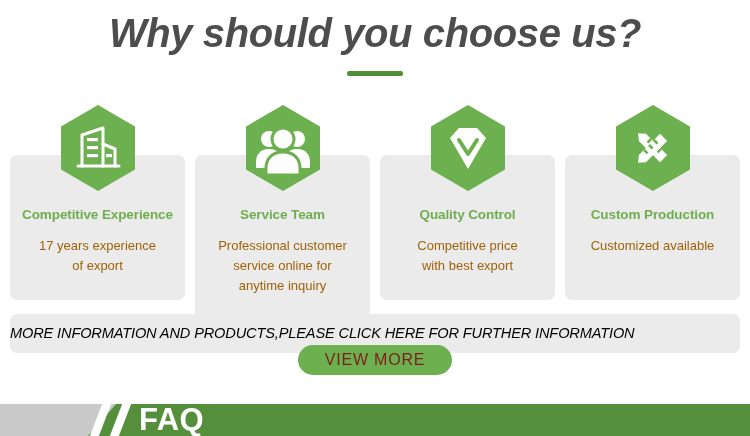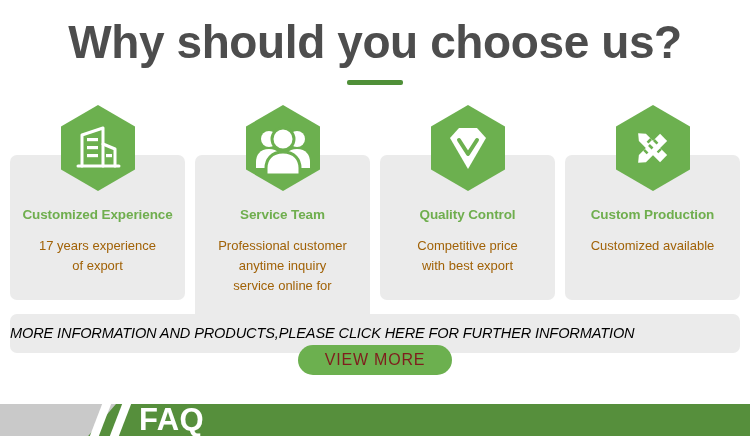--- a/index.html
+++ b/index.html
@@ -19,27 +19,28 @@
   .heading-wrap {
     position: absolute;
     left: 0;
     top: 0;
     width: 750px;
     height: 92px;
     text-align: center;
   }
   .page-title {
     margin: 0;
-    padding-top: 18px;
-    font-size: 46px;
+    padding-top: 9px;
+    font-size: 40px;
     line-height: 48px;
     font-weight: bold;
     color: #4d4d4d;
     letter-spacing: -0.4px;
     font-family: "Liberation Sans", sans-serif;
+    font-style: italic;
   }
   .title-underline {
     width: 56px;
     height: 5px;
     background: #4f8f38;
     border-radius: 2px;
     margin: 14px auto 0 auto;
   }
 
   
@@ -195,21 +196,21 @@
           <path d="M19 62 H60"></path>
         </g>
         <g fill="#ffffff">
           <rect x="28" y="34" width="11" height="3.2"></rect>
           <rect x="28" y="42" width="11" height="3.2"></rect>
           <rect x="28" y="50" width="11" height="3.2"></rect>
           <rect x="47" y="50" width="6" height="3.2"></rect>
         </g>
       </svg>
     </div>
-    <div class="card-title">Customized Experience</div>
+    <div class="card-title">Competitive Experience</div>
     <div class="card-desc">
       <div>17 years experience</div>
       <div>of export</div>
     </div>
   </div>
 
   <div class="feature-card tall">
     <div class="hex">
       <svg viewBox="0 0 78 88" xmlns="http://www.w3.org/2000/svg">
         <polygon points="39,1 76,22.5 76,65.5 39,87 2,65.5 2,22.5" fill="#6cb04f"></polygon>
@@ -221,22 +222,22 @@
         </g>
         <g fill="#ffffff" stroke="#6cb04f" stroke-width="3">
           <circle cx="39" cy="35" r="11"></circle>
           <path d="M39 48 c-12 0 -17 8 -17 16 v7 h34 v-7 c0 -8 -5 -16 -17 -16 z"></path>
         </g>
       </svg>
     </div>
     <div class="card-title">Service Team</div>
     <div class="card-desc">
       <div>Professional customer</div>
+      <div>service online for</div>
       <div>anytime inquiry</div>
-      <div>service online for</div>
     </div>
   </div>
 
   <div class="feature-card">
     <div class="hex">
       <svg viewBox="0 0 78 88" xmlns="http://www.w3.org/2000/svg">
         <polygon points="39,1 76,22.5 76,65.5 39,87 2,65.5 2,22.5" fill="#6cb04f"></polygon>
         <path d="M21 34 L30 24 H48 L57 34 L39 65 Z" fill="#ffffff"></path>
         <path d="M30 36 L39 50 L48 36" fill="none" stroke="#6cb04f" stroke-width="4" stroke-linejoin="round" stroke-linecap="round"></path>
       </svg>

